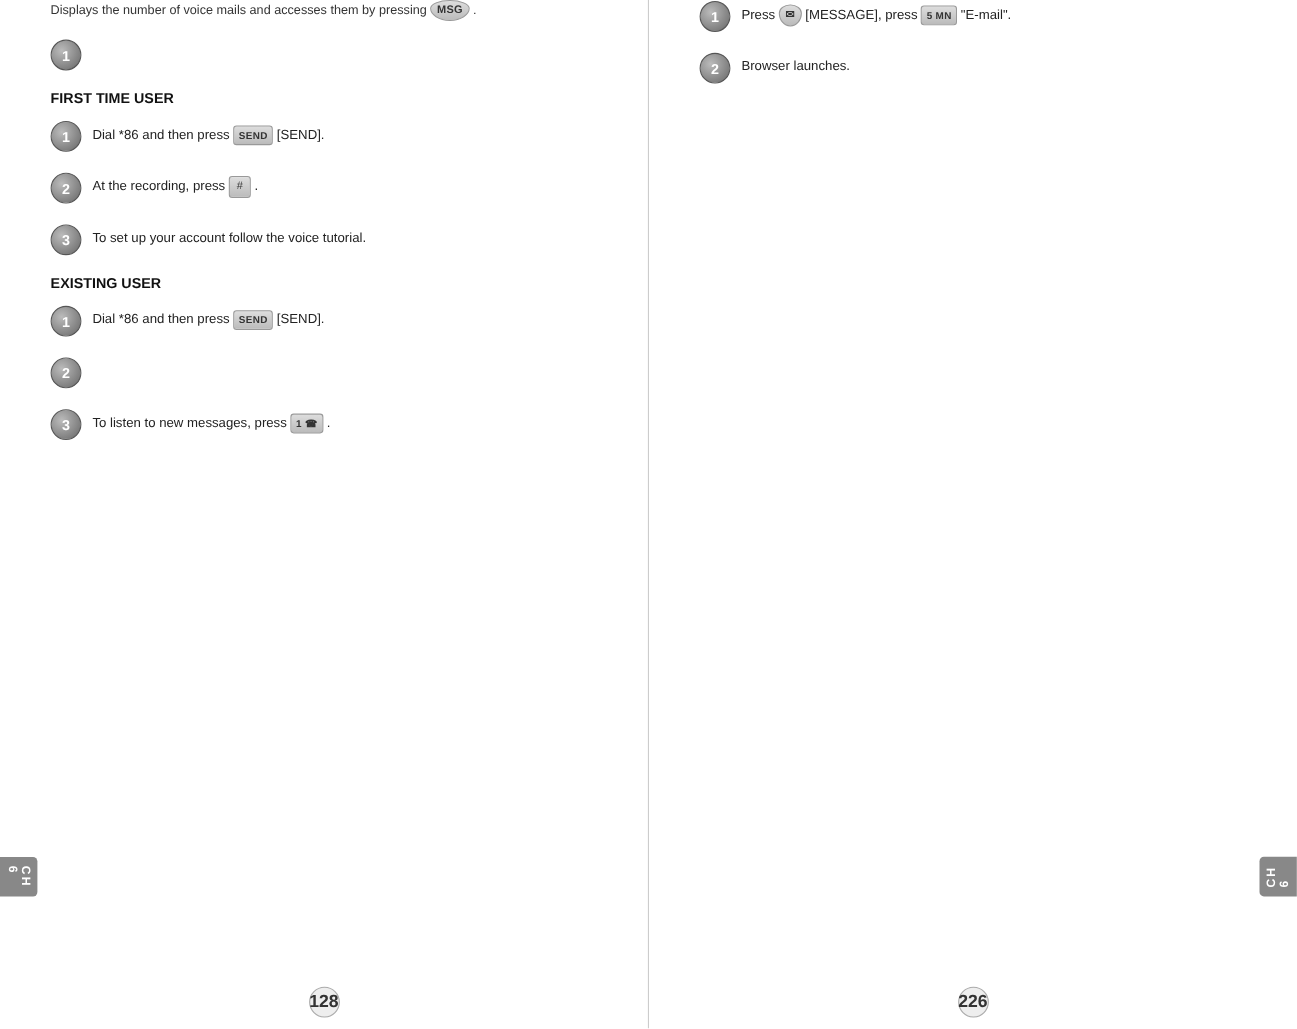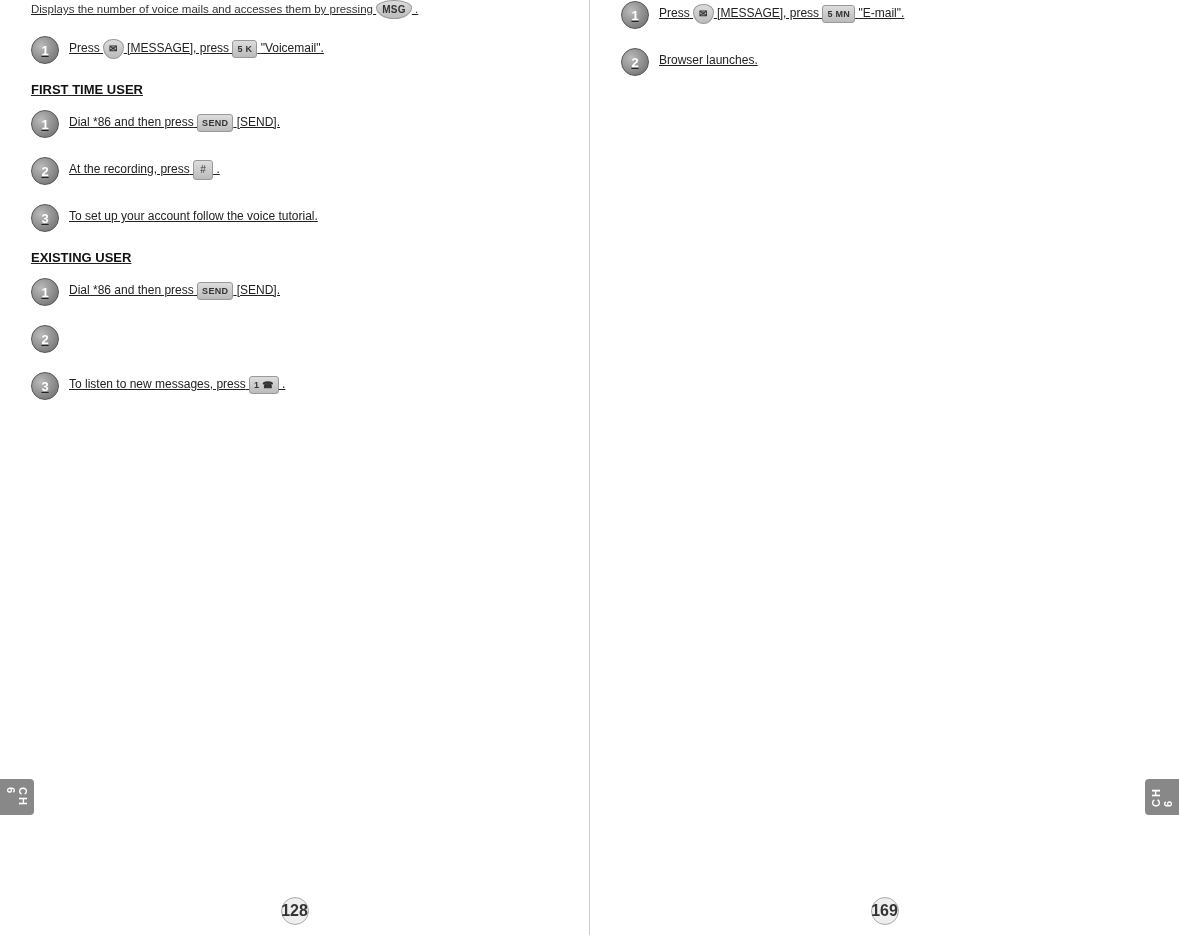--- a/index.html
+++ b/index.html
@@ -49,22 +49,21 @@
       letter-spacing: 1px;
       margin-bottom: 18px;
     }
 
     .section-header.right-header {
       background: linear-gradient(to bottom, #777, #555);
     }
 
     
     .page-content {
-      padding: 0 30px 30px 31px;
-      text-decoration: underline;
+      padding: 0 30px 30px 46px;
     }
 
     
     .intro-text {
       font-size: 11.5px;
       color: #333;
       margin-bottom: 16px;
       line-height: 1.5;
     }
 
@@ -208,26 +207,20 @@
 
     <div class="page-content">
 
       <p class="intro-text">
         <span>Displays the number of voice mails and accesses them by pressing</span>
         <span class="key-btn message-key">MSG</span> .
       </p>
 
       <div class="step-item">
         <div class="step-circle">1</div>
-        <div class="step-text">
-          Press <span class="key-btn message-key">✉</span>
-          <span>[MESSAGE], press</span>
-          <span class="key-btn">5 K</span>
-          <span>"Voicemail".</span>
-        </div>
       </div>
 
       <div class="subsection-title">FIRST TIME USER</div>
 
       <div class="step-item">
         <div class="step-circle">1</div>
         <div class="step-text">
           <span>Dial *86 and then press</span>
           <span class="key-btn">SEND</span>
           <span>[SEND].</span>
@@ -296,17 +289,17 @@
 
       <div class="step-item">
         <div class="step-circle">2</div>
         <div class="step-text">Browser launches.</div>
       </div>
 
     </div>
 
     <div class="ch-tab-right">CH<br>6</div>
 
-    <div class="page-number">169</div>
+    <div class="page-number">226</div>
 
   </div>
 
 </div>
 
 </body></html>

